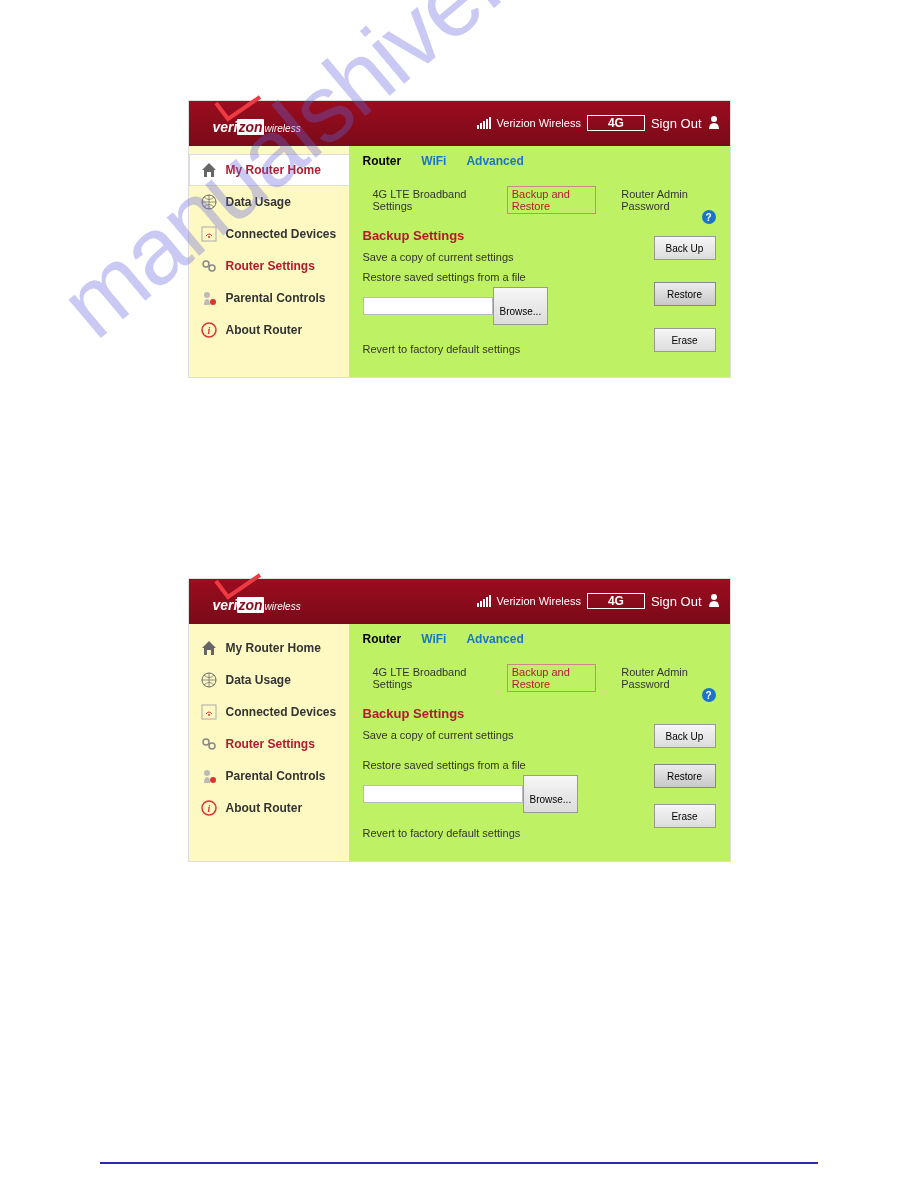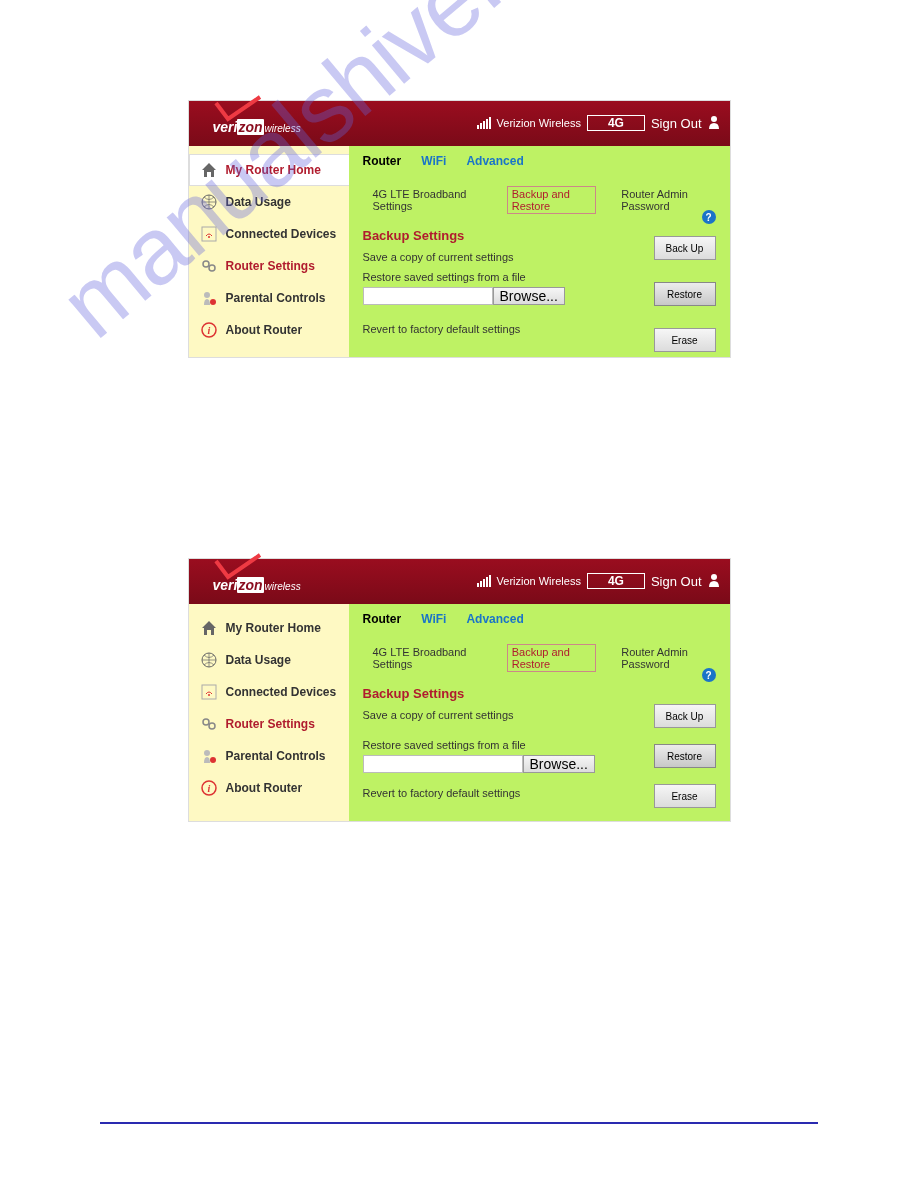--- a/index.html
+++ b/index.html
@@ -34,21 +34,21 @@
 .tab-link { color: #1a74c8; cursor: pointer; }
 .subtabs { display: flex; gap: 25px; font-size: 11px; padding: 10px 0 10px 10px; color: #333; align-items: center; }
 .subtab { cursor: pointer; }
 .subtab.redbox { color: #b01c2e; border: 1px solid #c88; padding: 1px 4px; }
 .section-title { color: #b01c2e; font-weight: bold; font-size: 13px; margin: 4px 0 8px 0; }
 .help { position: absolute; right: 14px; top: 64px; width: 14px; height: 14px; border-radius: 50%; background: #1a74c8; color: #fff; font-size: 10px; font-weight: bold; display: flex; align-items: center; justify-content: center; cursor: pointer; }
 .row { font-size: 11px; color: #333; margin: 8px 0; position: relative; }
 .row-label { display: block; margin-bottom: 4px; }
 .file-slot { display: flex; align-items: center; }
 .file-input { width: 130px; height: 18px; border: 1px solid #bbb; background: #fff; }
-.browse-btn { height: 18px; padding: 0 6px; font-size: 14px; border: 1px solid #999; background: linear-gradient(#f6f6f6,#dcdcdc); cursor: pointer; }
+.browse-btn { height: 18px; padding: 18px 6px; font-size: 10px; border: 1px solid #999; background: linear-gradient(#f6f6f6,#dcdcdc); cursor: pointer; }
 .action-col { position: absolute; right: 14px; top: 90px; display: flex; flex-direction: column; gap: 22px; }
 .action-col2 { position: absolute; right: 14px; top: 100px; display: flex; flex-direction: column; gap: 16px; }
 .btn { width: 62px; height: 24px; font-size: 10px; border: 1px solid #999; background: linear-gradient(#f6f6f6,#dcdcdc); cursor: pointer; }
 .btn.sel { background: linear-gradient(#ececec,#c8c8c8); border: 1px solid #888; }
 .footer-rule { border-top: 2px solid #2a2ab0; margin: 200px 100px 0 100px; }
 </style>
 </head>
 <body>
 
 <div class="page">

